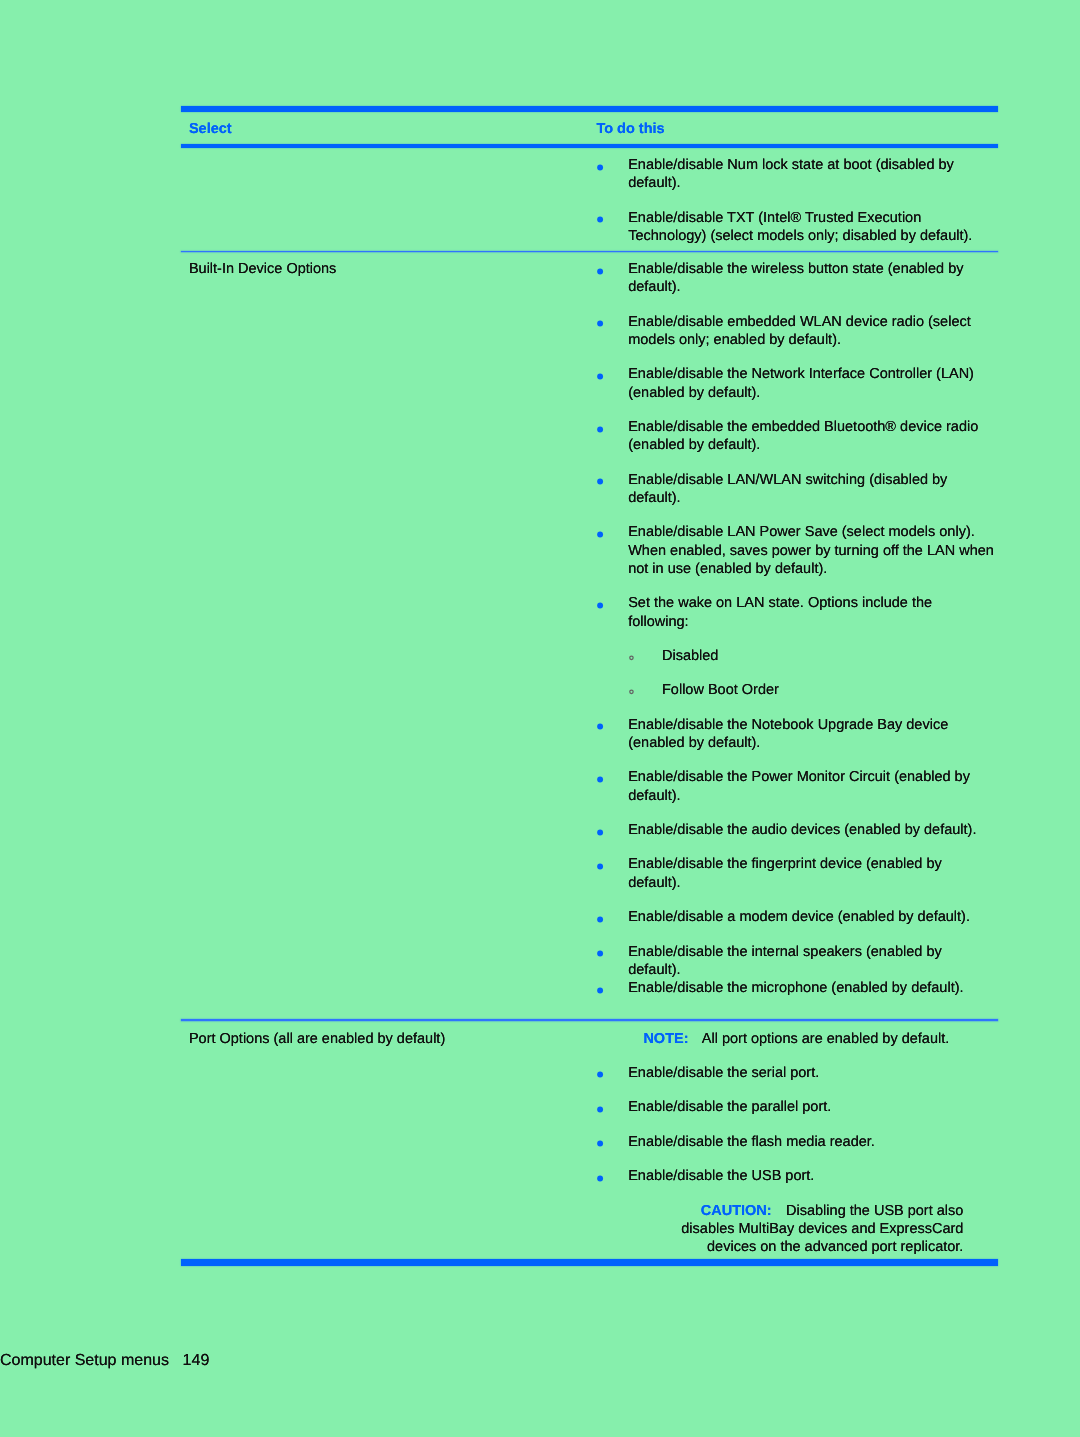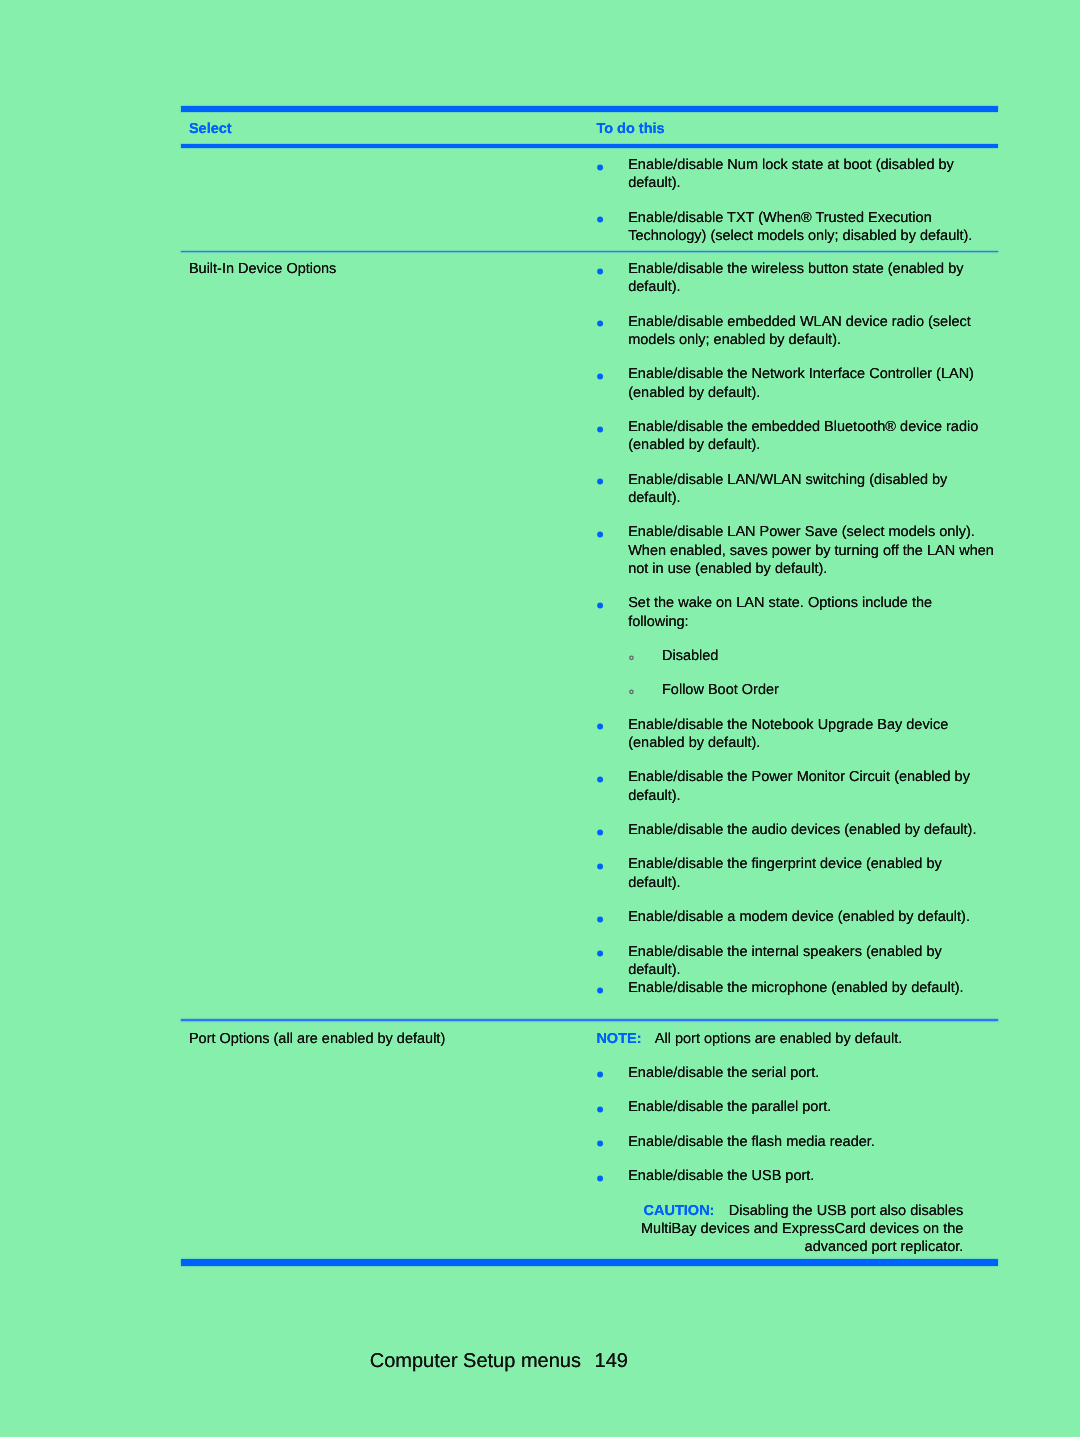--- a/index.html
+++ b/index.html
@@ -41,29 +41,29 @@
   .bullet-item { position:relative; padding-left:31.8px; width:367px; margin-bottom:16.13px; }
   .bullet-item .dot { position:absolute; left:-1.3px; top:3.5px; width:10px; height:10px;
                       display:block; }
 
   .sub-item { position:relative; padding-left:65.6px; width:335px; margin-bottom:16.13px; }
   .sub-item .ring { position:absolute; left:31.0px; top:2.0px; width:8px; height:8px;
                     display:block; }
 
   .callout { position:relative; width:367px; margin-bottom:16.13px; }
   .callout.caution { padding-left:32.2px; width:334.8px;text-align:right; }
-  .callout .lbl { color:#0062fc; font-weight:bold; }
+  .callout .lbl { color:#0062fc; font-weight:bold;margin-left:47px; }
   .callout .cgap { display:inline-block; }
   .callout.note .cgap { width:13.3px; }
   .callout.caution .cgap { width:14.4px; }
 
   .last { margin-bottom:0; }
 
-  .footer { position:absolute; left:0; top:1350.1px; width:997.7px; text-align:center;
-            font-size:20px; line-height:22px;
+  .footer { position:absolute; left:0; top:1350.1px; width:997.7px; text-align:left;
+            font-size:16px; line-height:22px;
             -webkit-backface-visibility:hidden; backface-visibility:hidden; }
   .footer .num { margin-left:13.6px; }
 </style>
 </head>
 <body>
 
 <div class="page">
 
   <div class="table">
     <div class="rule-top"></div>
@@ -73,21 +73,21 @@
     </div>
     <div class="rule-head"></div>
     <div class="row row-1">
       <div class="c-left"></div>
       <div class="c-right">
         <div class="bullet-item"><span class="dot"><svg width="10" height="10" viewBox="0 0 10 10">
                 <circle cx="5.1" cy="4.45" r="2.95" fill="#0062fc"></circle>
               </svg></span><span>Enable/disable Num lock state at boot (disabled by default).</span></div>
         <div class="bullet-item last"><span class="dot"><svg width="10" height="10" viewBox="0 0 10 10">
                 <circle cx="5.1" cy="4.45" r="2.95" fill="#0062fc"></circle>
-              </svg></span><span>Enable/disable TXT (When® Trusted Execution Technology) (select models only; disabled by default).</span></div>
+              </svg></span><span>Enable/disable TXT (Intel® Trusted Execution Technology) (select models only; disabled by default).</span></div>
       </div>
     </div>
     <div class="rule-row"></div>
     <div class="row row-2">
       <div class="c-left">Built-In Device Options</div>
       <div class="c-right">
         <div class="bullet-item"><span class="dot"><svg width="10" height="10" viewBox="0 0 10 10">
                 <circle cx="5.1" cy="4.45" r="2.95" fill="#0062fc"></circle>
               </svg></span><span>Enable/disable the wireless button state (enabled by default).</span></div>
         <div class="bullet-item"><span class="dot"><svg width="10" height="10" viewBox="0 0 10 10">

